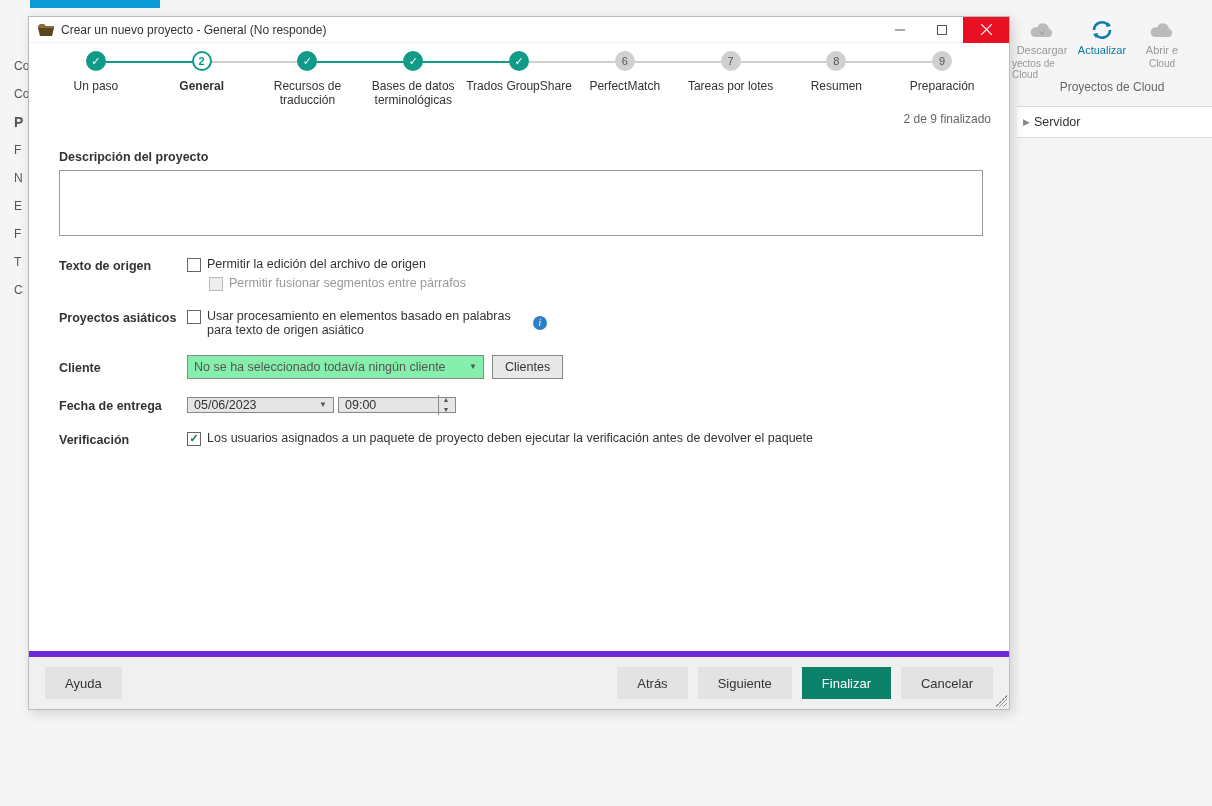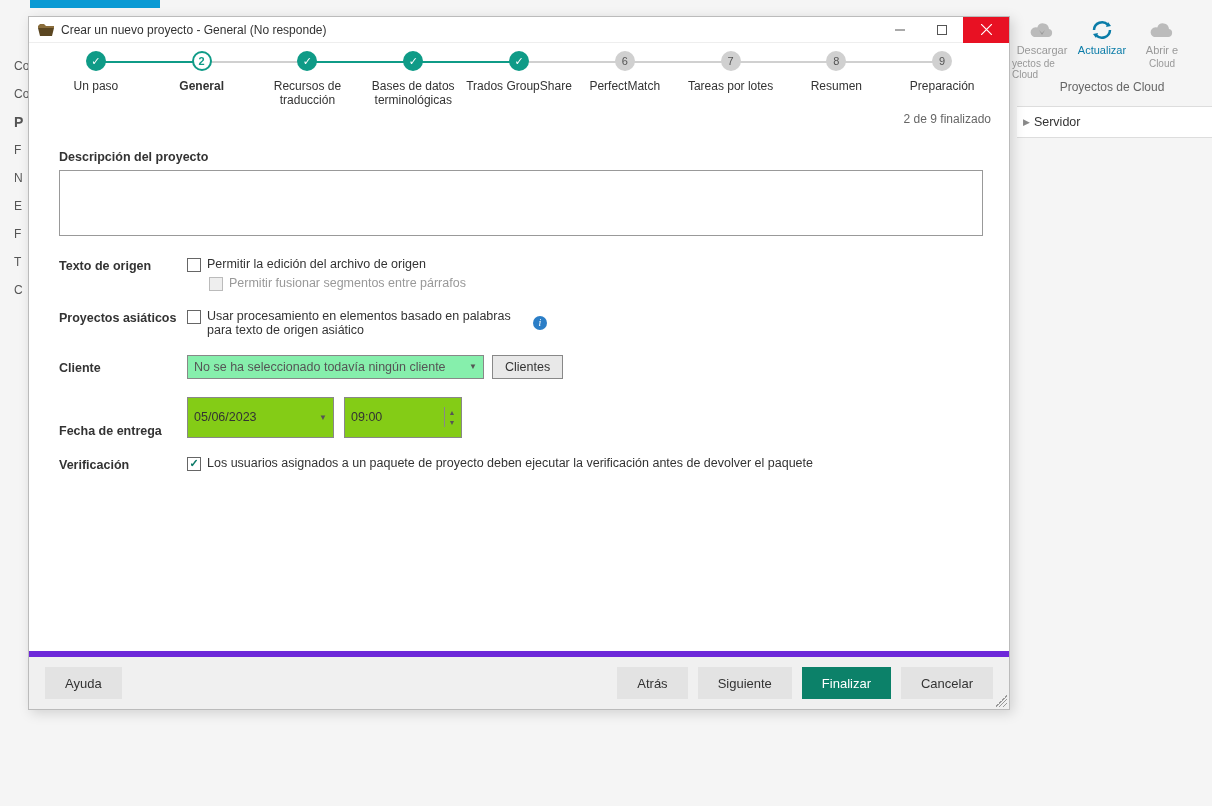--- a/index.html
+++ b/index.html
@@ -255,30 +255,30 @@
       padding: 0 12px;
       background: #e8e8e8;
       border: 1px solid #888;
       font-size: 12.5px;
       display: inline-flex;
       align-items: center;
       margin-left: 8px;
       cursor: pointer;
     }
     .date-box, .time-box {
-      height: 41px;
+      height: 16px;
       border: 1px solid #888;
       display: flex;
       align-items: center;
       padding: 0 2px 0 6px;
       font-size: 12.5px;
-      background: #84cc16;
+      background: #e5e5e5;
     }
     .date-box { width: 147px; justify-content: space-between;}
-    .time-box { width: 118px; margin-left: 10px; justify-content: space-between;}
+    .time-box { width: 118px; margin-left: 4px; justify-content: space-between;}
     .spinner-btns {
       display: flex;
       flex-direction: column;
       border-left: 1px solid #888;
       margin-left: 4px;
     }
     .spinner-btns span {
       font-size: 7px;
       width: 14px; height: 10px;
       display: flex; align-items: center; justify-content: center;

